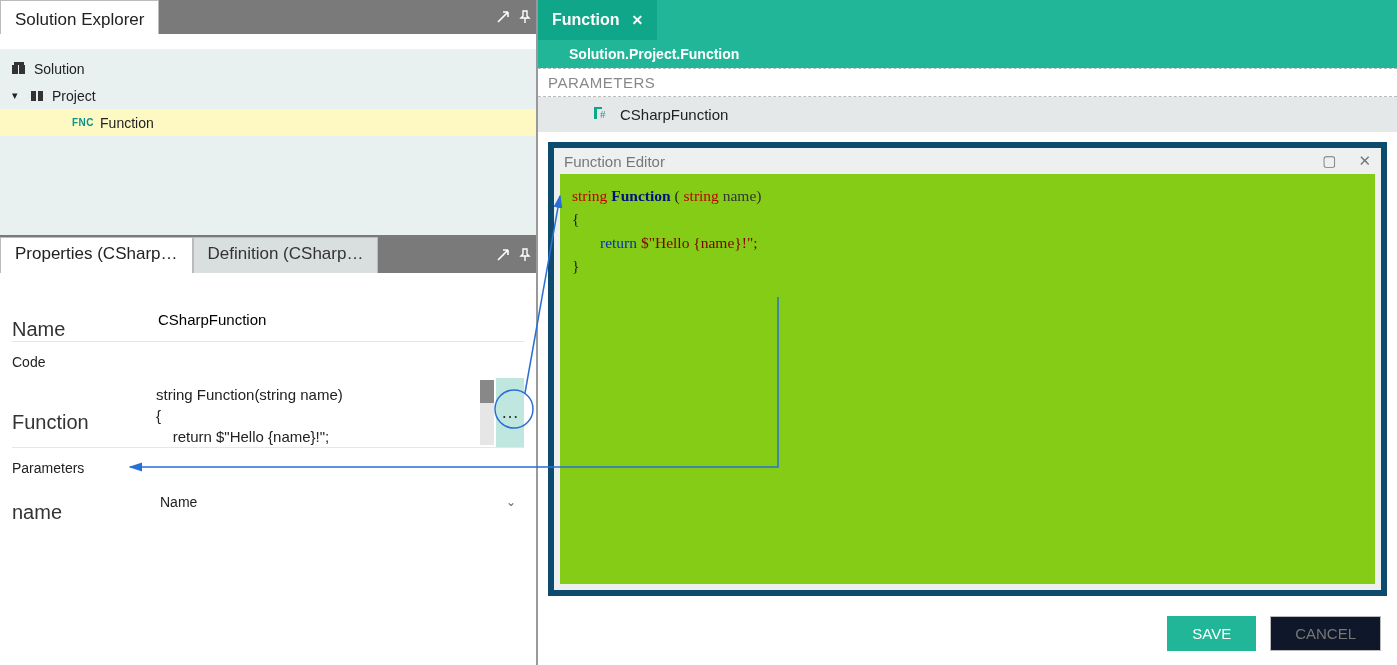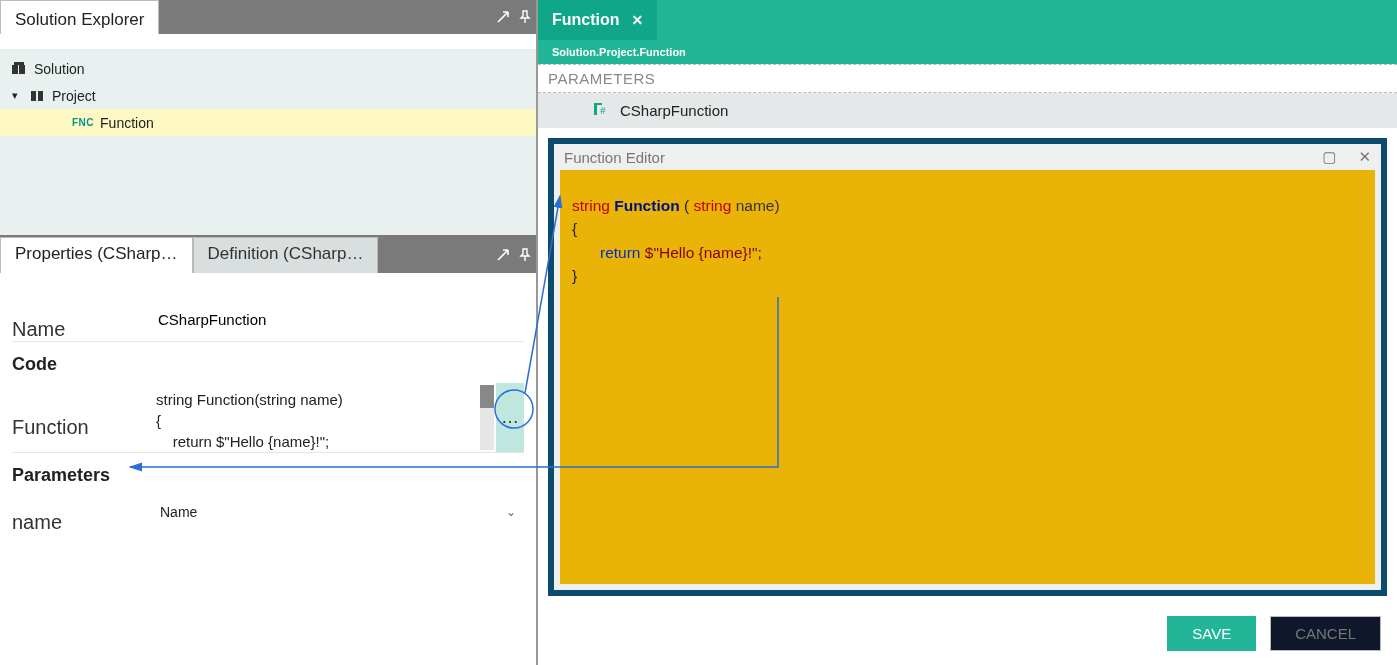--- a/index.html
+++ b/index.html
@@ -32,42 +32,42 @@
   .tab { padding: 6px 14px 0 14px; font-size: 17px; border: 1px solid #bbb; border-bottom: none; cursor: pointer; display: flex; }
   .tab.active { background: #fff; color: #222; }
   .tab.inactive { background: #d9dede; color: #333; }
 
   .props-body { padding: 10px 12px; background: #fff; flex: 1; }
   .prop-row { display: flex; align-items: center; min-height: 34px; border-bottom: 1px solid #e6e6e6; }
   .prop-row.noborder { border-bottom: none; }
   .prop-label { width: 140px; font-size: 20px; color: #333; margin-top: 20px; }
   .prop-value { flex: 1; }
   .prop-input { width: 100%; border: none; font-size: 15px; padding: 4px 6px; outline: none; }
-  .section-hdr { font-weight: bold; font-size: 18px; padding: 12px 0 8px 0; }
+  .section-hdr { font-weight: normal; font-size: 14px; padding: 12px 0 8px 0; }
   .code-preview { display: flex; align-items: stretch; }
   .code-text { flex: 1; font-size: 15px; line-height: 1.4; padding: 6px 4px; white-space: pre; font-family: "Segoe UI", Arial, sans-serif; }
   .code-scroll { width: 14px; background: #e6e6e6; position: relative; margin: 2px 2px; }
   .code-scroll::before { content:""; position:absolute; top:0; left:0; right:0; height:35%; background:#888; }
   .code-ellipsis { width: 28px; background: #bfe6df; display: flex; align-items: center; justify-content: center; font-size: 18px; color: #333; cursor: pointer; }
   .param-row { display: flex; align-items: center; height: 36px; }
   .param-select { flex: 1; display: flex; align-items: center; justify-content: space-between; padding: 4px 8px; border: none; }
   .chev { font-size: 12px; color: #666; }
 
   
   .doc-tabbar { height: 40px; background: #21b698; display: flex; align-items: stretch; }
   .doc-tab { background: #0fa68a; color: #fff; display: flex; align-items: center; gap: 12px; padding: 0 14px; font-size: 16px; font-weight: 600; }
   .doc-tab .close { color: #fff; cursor: pointer; font-size: 14px; }
-  .breadcrumb { background: #21b698; color: #fff; padding: 6px 14px; font-size: 11px; font-weight: 600; }
+  .breadcrumb { background: #21b698; color: #fff; padding: 6px 31px; font-size: 14px; font-weight: 600; }
   .params-bar { border: 1px dashed #bbb; border-left:none; border-right:none; color: #888; font-size: 15px; padding: 5px 10px; letter-spacing: 0.5px; }
   .cs-row { background: #e4e8e8; padding: 8px 10px 8px 56px; display: flex; align-items: center; gap: 8px; font-size: 15px; }
 
   .editor-wrap { margin: 10px; border: 6px solid #0c4a6e; background: #eef0f0; flex: 1; display: flex; flex-direction: column; }
   .editor-head { display: flex; align-items: center; justify-content: space-between; padding: 4px 10px; color: #777; font-size: 15px; }
   .editor-head .wicons { display: flex; gap: 22px; color: #777; }
-  .editor-body { background: #eab308; margin: 0 6px 6px 6px; flex: 1; padding: 24px 12px; font-family: Liberation Sans, sans-serif; font-size: 15.5px; line-height: 1.5; position: relative; }
+  .editor-body { background: #84cc16; margin: 0 6px 6px 6px; flex: 1; padding: 10px 12px; font-family: Liberation Serif, serif; font-size: 15.5px; line-height: 1.5; position: relative; }
   .kw-type { color: #c00000; }
   .kw-name { color: #001080; font-weight: bold; }
   .kw-param { color: #333; }
   .kw-ret { color: #0030c0; }
   .kw-str { color: #800000; }
 
   .btn-row { display: flex; justify-content: flex-end; gap: 14px; padding: 10px 16px 14px 0; }
   .btn { padding: 8px 24px; font-size: 15px; cursor: pointer; border: 1px solid transparent; }
   .btn.save { background: #21b698; color: #fff; }
   .btn.cancel { background: #0f172a; color: #777; border-color: #bbb; }

